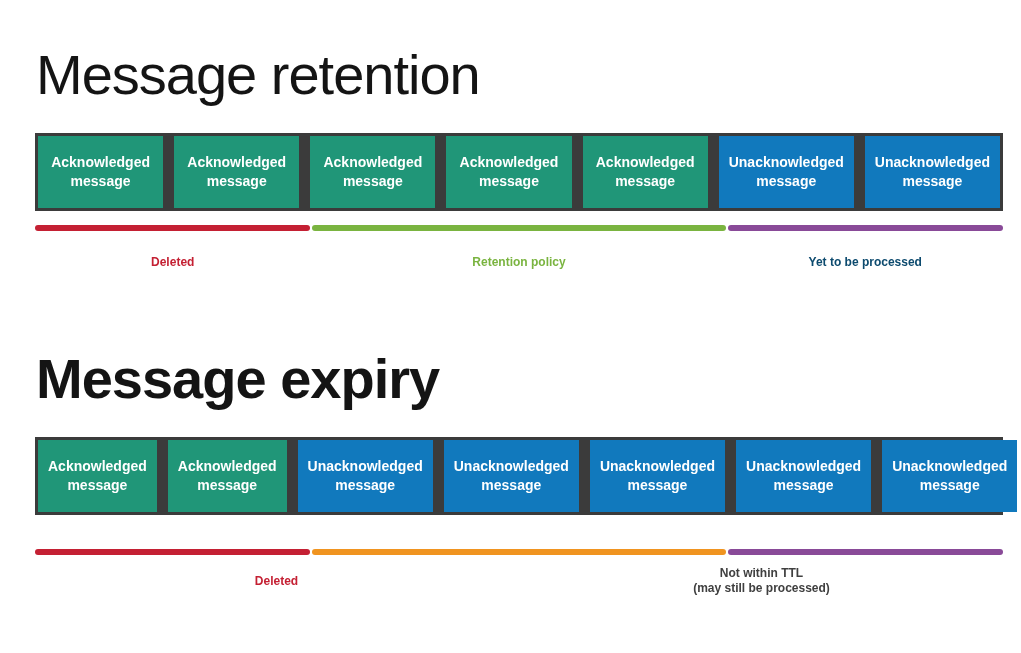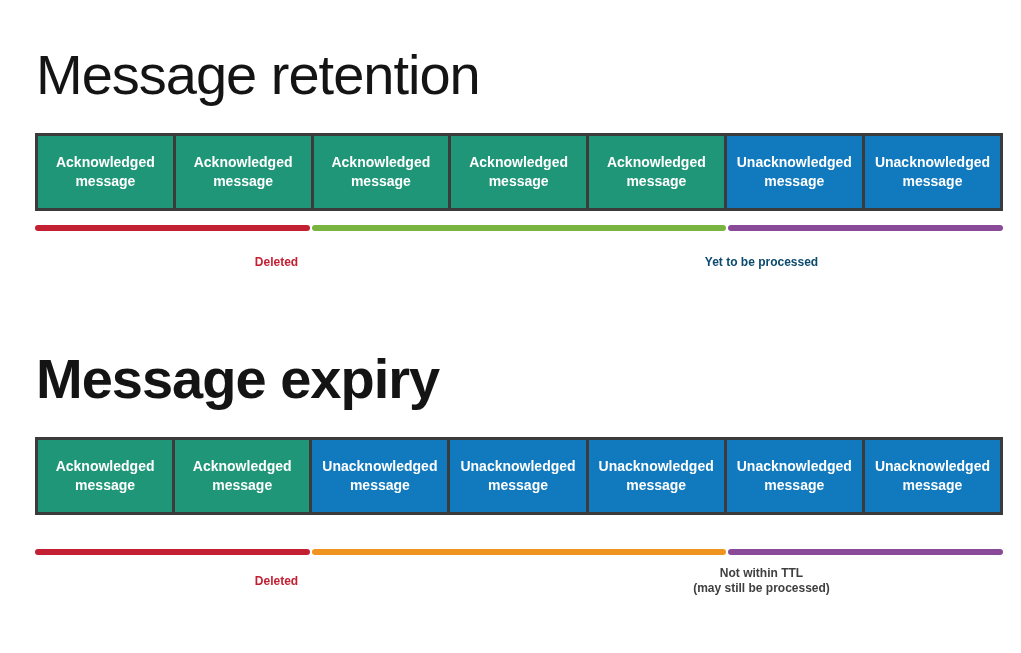--- a/index.html
+++ b/index.html
@@ -35,21 +35,21 @@
   .row {
     position: absolute;
     left: 0;
     top: 133px;
     width: 968px;
     height: 78px;
     box-sizing: border-box;
     background: #3b3b3b;
     padding: 3px;
     display: flex;
-    gap: 3px;
+    gap: 11px;
   }
   .cell {
     flex: 1 1 0;
     display: flex;
     align-items: center;
     justify-content: center;
     text-align: center;
     color: #ffffff;
     font-size: 14px;
     font-weight: 700;
@@ -118,20 +118,21 @@
           <span>Unacknowledged message</span>
         </div>
       </div>
       <div class="bar">
         <div class="seg" style="flex: 2 1 0px; background: rgb(196, 32, 51);"></div>
         <div class="seg" style="flex: 3 1 0px; background: rgb(122, 180, 64);"></div>
         <div class="seg" style="flex: 2 1 0px; background: rgb(137, 74, 152);"></div>
       </div>
       <div class="labels">
         <div class="seg-label" style="flex: 2 1 0px; color: rgb(196, 32, 51);">Deleted</div>
+        <div class="seg-label" style="flex: 3 1 0px; color: rgb(122, 180, 64);">Retention policy</div>
         <div class="seg-label" style="flex: 2 1 0px; color: #0c4a6e;">Yet to be processed</div>
       </div>
     </section>
   <section class="diagram" id="d2">
       <div class="title" style="color: rgb(20, 20, 20); font-weight: bold;">Message expiry</div>
       <div class="row" style="background: rgb(59, 59, 59);">
         <div class="cell" style="background: rgb(32, 150, 120); color: rgb(255, 255, 255);">
           <span>Acknowledged message</span>
         </div>
         <div class="cell" style="background: rgb(32, 150, 120); color: rgb(255, 255, 255);">

